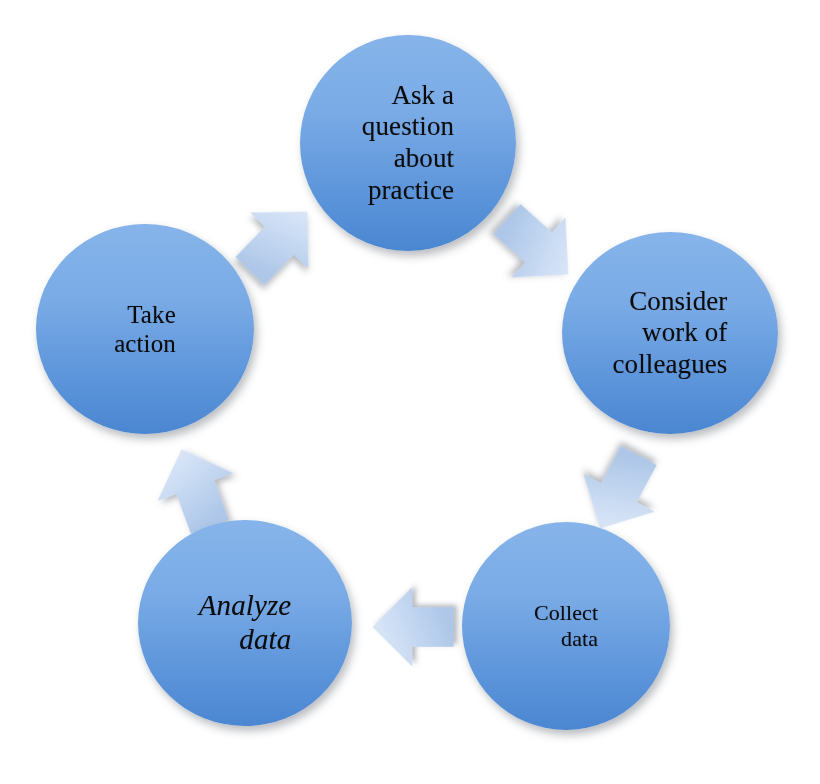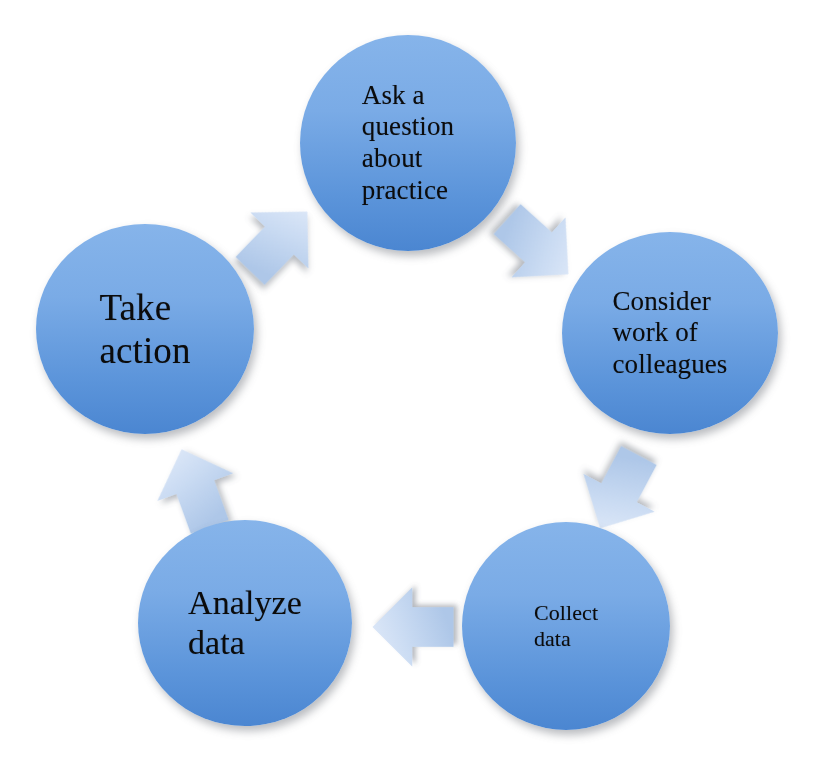--- a/index.html
+++ b/index.html
@@ -24,21 +24,21 @@
     background: #ffffff;
   }
 
   
   .cycle-node {
     position: absolute;
     border-radius: 50%;
     display: flex;
     align-items: center;
     justify-content: center;
-    text-align: left;
+    text-align: right;
     box-sizing: border-box;
     background: linear-gradient(to bottom, #86b4ea 0%, #7aabe6 35%, #5b94da 75%, #4b86d1 100%);
     box-shadow: 3px 5px 9px rgba(90, 95, 105, 0.42);
     color: #0b0b0b;
     z-index: 2;
   }
   .cycle-node .node-label {
     display: block;
     line-height: 1.17;
     font-size: 27px;
@@ -51,22 +51,22 @@
   
   #node-0 { left: 300px; top: 35px;  width: 216px; height: 216px; }
   #node-1 { left: 562px; top: 232px; width: 216px; height: 202px; }
   #node-2 { left: 462px; top: 522px; width: 208px; height: 208px; }
   #node-3 { left: 138px; top: 520px; width: 214px; height: 206px; }
   #node-4 { left: 36px;  top: 224px; width: 218px; height: 210px; }
 
   #node-0 .node-label { font-size: 27px; }
   #node-1 .node-label { font-size: 27px; }
   #node-2 .node-label { font-size: 22px; }
-  #node-3 .node-label { font-size: 34px; }
-  #node-4 .node-label { font-size: 37px; }
+  #node-3 .node-label { font-size: 29px; font-style: italic; }
+  #node-4 .node-label { font-size: 25px; }
 
   
   .cycle-arrow {
     position: absolute;
     z-index: 1;
     pointer-events: none;
   }
   .cycle-arrow svg {
     display: block;
     overflow: visible;

